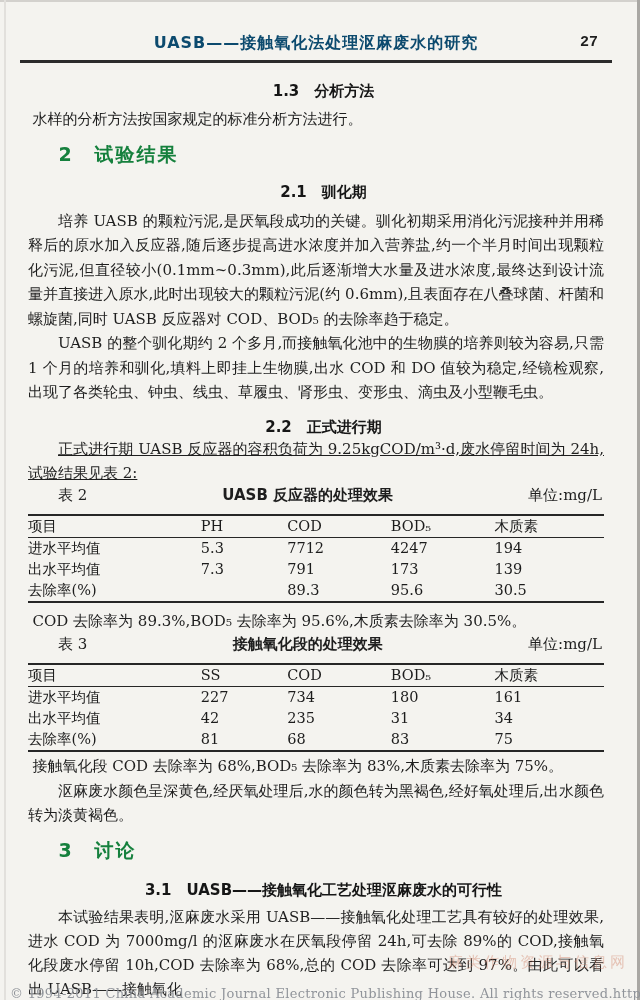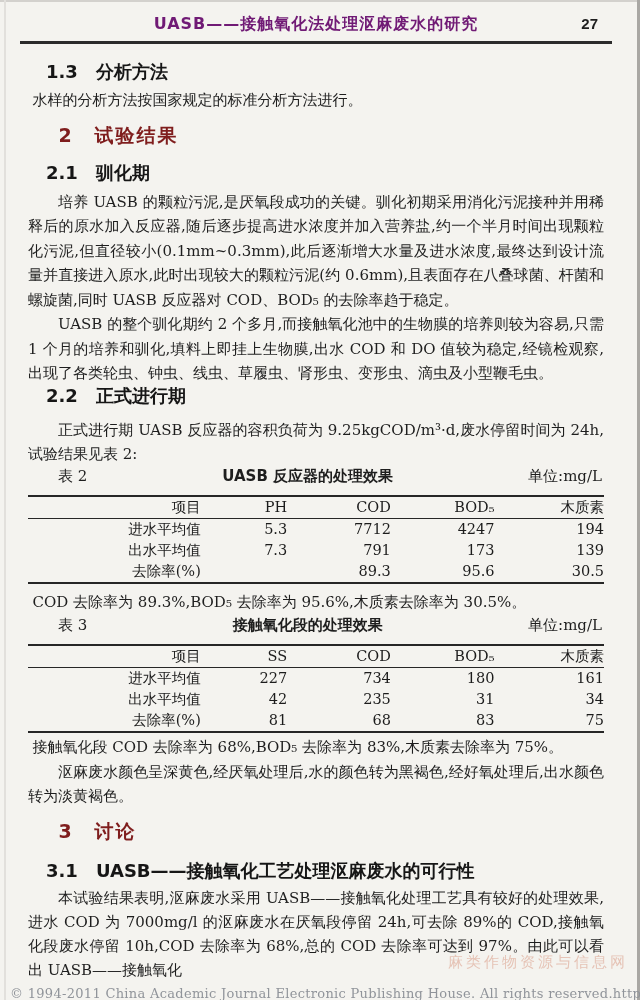--- a/index.html
+++ b/index.html
@@ -11,46 +11,46 @@
   }
   
   .edge-top{position:absolute;top:0;left:0;right:0;height:2px;background:#d3d1cd;}
   .edge-left{position:absolute;top:0;bottom:0;left:4px;width:2px;background:#e2e0dc;}
   .edge-right{position:absolute;top:0;bottom:0;right:0;width:3px;background:#a9a7a3;}
 
   .content{position:absolute;left:28px;right:36px;top:0;padding-top:14px;}
 
   .header{position:relative;height:22px;}
   .header-title{display:block;text-align:center;font-family:"DejaVu Sans","Liberation Sans",sans-serif;
-    font-weight:bold;font-size:16px;letter-spacing:1px;color:#701a75;}
-  .page-num{position:absolute;right:6px;top:1px;font-weight:bold;font-size:15px;font-family:Liberation Sans, sans-serif;}
+    font-weight:bold;font-size:16px;letter-spacing:1px;color:#0c4a6e;margin-top:19px;}
+  .page-num{position:absolute;right:6px;top:1px;font-weight:bold;font-size:15px;font-family:Liberation Mono, monospace;}
   .header-rule{height:3px;background:#2b2b2b;margin:5px -8px 0 -8px;}
 
-  .h-sub{font-family:"DejaVu Sans","Liberation Sans",sans-serif;font-weight:bold;font-size:18px;
-    margin:0;text-indent:1em;line-height:20px;color:#161616;}
+  .h-sub{font-family:"DejaVu Sans","Liberation Sans",sans-serif;font-weight:bold;font-size:15px;
+    margin:0;text-indent:1em;line-height:20px;color:#161616;text-align:center;}
   .h-big{font-family:"DejaVu Sans","Liberation Sans",sans-serif;font-weight:bold;font-size:19px;
-    margin:0;text-indent:1.6em;line-height:24px;letter-spacing:2px;color:#7f1d1d;}
+    margin:0;text-indent:1.6em;line-height:24px;letter-spacing:2px;color:#15803d;}
 
   p.body{margin:0;text-indent:2em;text-align:justify;line-height:24.5px;}
   p.flush{text-indent:0.3em;}
 
   #s13h{margin-top:18px;}
   #s13b{margin-top:6px;}
   #s2h{margin-top:10px;}
   #s21h{margin-top:16px;}
   #s21p1{margin-top:7px;}
-  #s22h{margin-top:0;}
-  #s22p1{margin-top:12px;}
+  #s22h{margin-top:12px;}
+  #s22p1{margin-top:0;text-decoration:underline;}
 
   .tblcap{display:flex;align-items:baseline;margin:0;padding:0 2px 9px 2em;font-size:15px;}
   .tblcap .ttl{flex:1;text-align:center;font-family:"DejaVu Sans",sans-serif;font-weight:bold;}
   table{width:100%;border-collapse:collapse;border-top:2.5px solid #262626;border-bottom:2.5px solid #262626;
     font-size:14.5px;}
   th{border-bottom:1.5px solid #262626;font-weight:normal;}
-  th,td{text-align:right;padding:2px 0;line-height:17px;color:#1c1c1c;}
+  th,td{text-align:left;padding:2px 0;line-height:17px;color:#1c1c1c;}
   col.c1{width:30%;} col.c2{width:15%;} col.c3{width:18%;} col.c4{width:18%;} col.c5{width:19%;}
 
   #after2l1{margin-top:6px;}
   #cap3{margin-top:2px;}
   #after3l1{margin-top:2px;}
   #s3h{margin-top:10px;}
   #s31h{margin-top:18px;}
   #s31p1{margin-top:5px;line-height:24px;}
 
   .footer{position:absolute;left:10px;right:6px;top:986px;display:flex;justify-content:flex-start;

